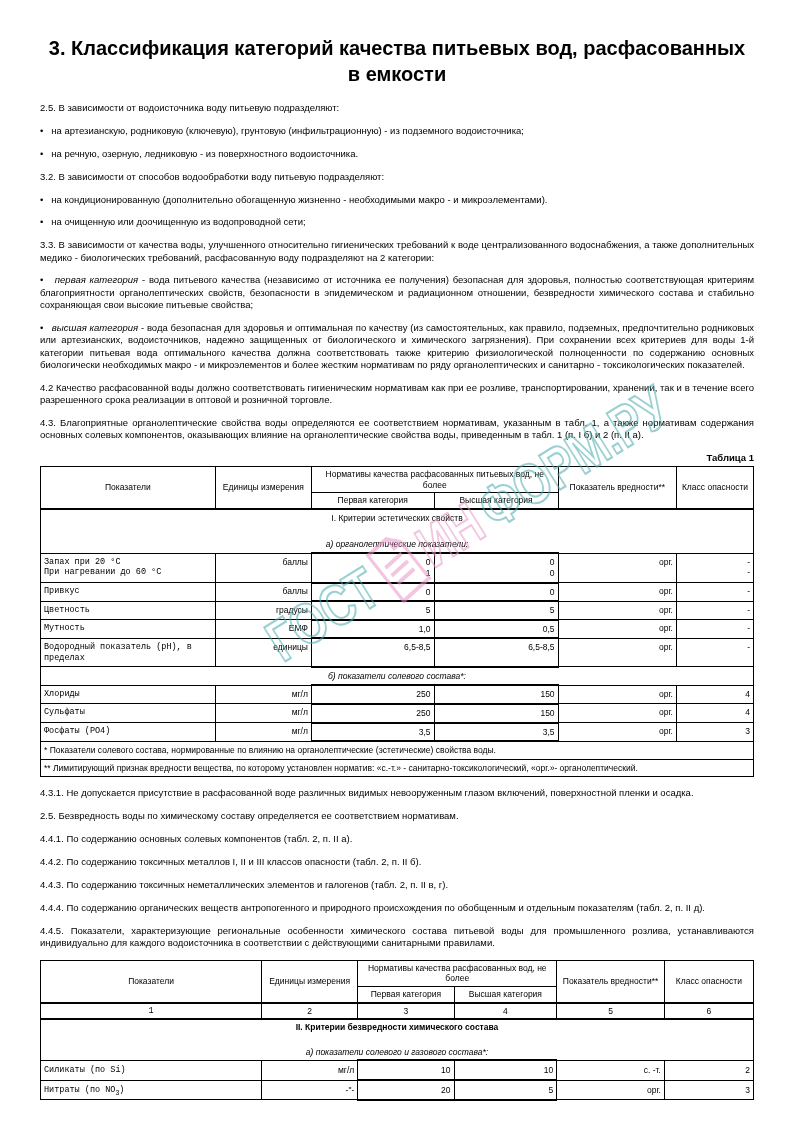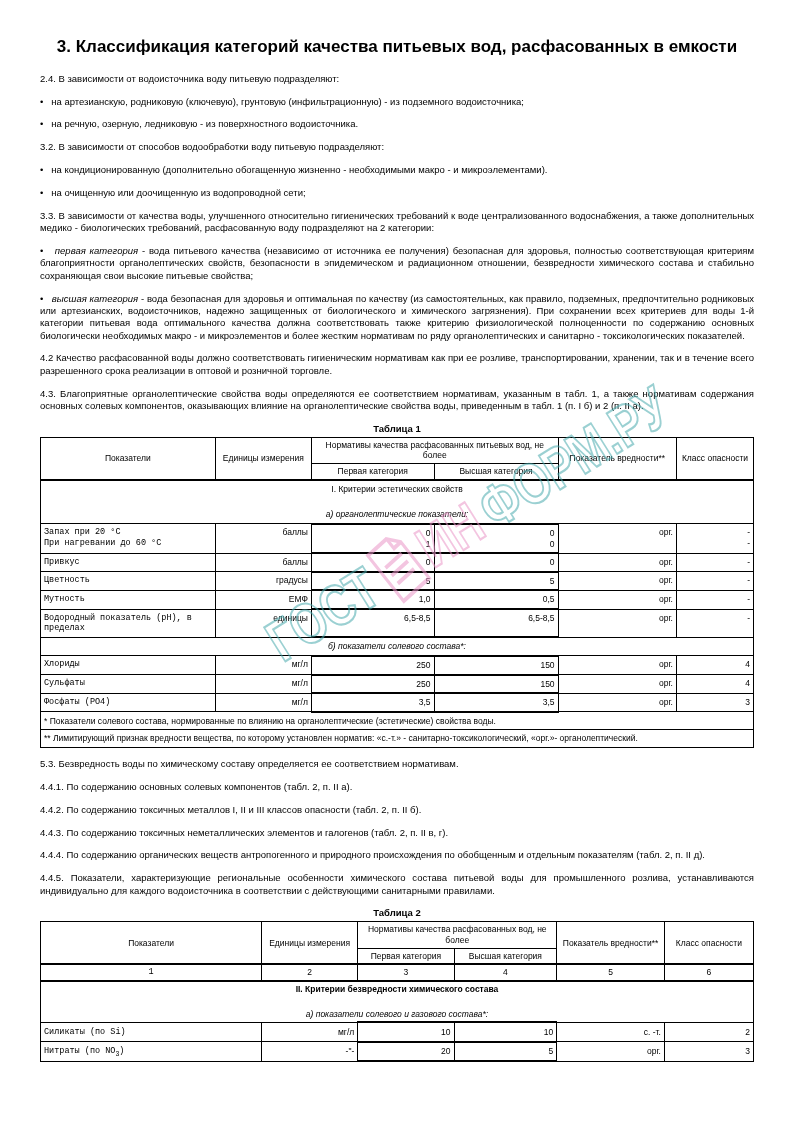--- a/index.html
+++ b/index.html
@@ -7,27 +7,27 @@
     --wm-pink:#ea96c8;
   }
   *{box-sizing:border-box;}
   html,body{margin:0;padding:0;}
   body{
     width:794px;height:1123px;background:#ffffff;color:#000;
     font-family:"Liberation Sans","DejaVu Sans",sans-serif;
     position:relative;overflow:hidden;
   }
   .page{position:relative;width:100%;height:100%;padding:36px 40px 16px;}
-  h1{font-size:17px;line-height:1.28;text-align:center;font-weight:bold;margin:0 0 15px;}
+  h1{font-size:20px;line-height:1.28;text-align:center;font-weight:bold;margin:0 0 15px;}
   h1.h4{margin-top:20px;}
   p{font-size:9.5px;line-height:1.3;text-align:justify;margin:0 0 10.5px;}
   p.bullet::before{content:"•\a0\a0\a0";}
   i{font-style:italic;}
   sup,sub{font-size:6.5px;line-height:0;}
-  .tcaption{font-size:9.5px;font-weight:bold;text-align:center;margin:2px 0 3px;}
+  .tcaption{font-size:9.5px;font-weight:bold;text-align:right;margin:2px 0 3px;}
   table{width:100%;border-collapse:collapse;table-layout:fixed;font-size:8.5px;line-height:1.25;margin-bottom:10px;}
   td,th{border:1px solid #000;padding:1px 3px;vertical-align:top;font-weight:normal;overflow:hidden;}
   thead{border-bottom:2px solid #000;}
   thead th{text-align:center;vertical-align:middle;padding:2px 3px;}
   .cell-left{text-align:left;font-family:Liberation Mono, monospace;}
   .cell-center{text-align:right;}
   .cell-norm{border-top-width:2px;border-bottom-width:2px;}
   tr.row-span td{border-top:none;border-bottom:none;text-align:center;padding:2.5px 3px;}
   tr.row-nums td{border-bottom-width:2px;text-align:center;padding:1px 3px;}
   .sp-italic{font-style:italic;}
@@ -50,21 +50,21 @@
   .wm-pinktxt{-webkit-text-stroke-color:var(--wm-pink);}
   .wm-icon svg{display:block;transform:rotate(-8deg);}
 </style>
 </head>
 <body>
 
 <div class="page">
 
   <h1>3. Классификация категорий качества питьевых вод, расфасованных в емкости</h1>
 
-  <p>2.4. В зависимости от водоисточника воду питьевую подразделяют:</p>
+  <p>2.5. В зависимости от водоисточника воду питьевую подразделяют:</p>
   <p class="bullet">на артезианскую, родниковую (ключевую), грунтовую (инфильтрационную) - из подземного водоисточника;</p>
   <p class="bullet">на речную, озерную, ледниковую - из поверхностного водоисточника.</p>
 
   <p>3.2. В зависимости от способов водообработки воду питьевую подразделяют:</p>
   <p class="bullet">на кондиционированную (дополнительно обогащенную жизненно - необходимыми макро - и микроэлементами).</p>
   <p class="bullet">на очищенную или доочищенную из водопроводной сети;</p>
 
   <p>3.3. В зависимости от качества воды, улучшенного относительно гигиенических требований к воде централизованного водоснабжения, а также дополнительных медико - биологических требований, расфасованную воду подразделяют на 2 категории:</p>
   <p class="bullet"><i>первая категория</i> - вода питьевого качества (независимо от источника ее получения) безопасная для здоровья, полностью соответствующая критериям благоприятности органолептических свойств, безопасности в эпидемическом и радиационном отношении, безвредности химического состава и стабильно сохраняющая свои высокие питьевые свойства;</p>
   <p class="bullet"><i>высшая категория</i> - вода безопасная для здоровья и оптимальная по качеству (из самостоятельных, как правило, подземных, предпочтительно родниковых или артезианских, водоисточников, надежно защищенных от биологического и химического загрязнения). При сохранении всех критериев для воды 1-й категории питьевая вода оптимального качества должна соответствовать также критерию физиологической полноценности по содержанию основных биологически необходимых макро - и микроэлементов и более жестким нормативам по ряду органолептических и санитарно - токсикологических показателей.</p>
@@ -173,28 +173,28 @@
         </tr>
         <tr class="row-foot">
           <td colspan="6" class="">* Показатели солевого состава, нормированные по влиянию на органолептические (эстетические) свойства воды.</td>
         </tr>
         <tr class="row-foot">
           <td colspan="6" class="">** Лимитирующий признак вредности вещества, по которому установлен норматив: «с.-т.» - санитарно-токсикологический, «орг.»- органолептический.</td>
         </tr>
       </tbody>
   </table>
 
-  <p>5.3. Безвредность воды по химическому составу определяется ее соответствием нормативам.</p>
+  <p>4.3.1. Не допускается присутствие в расфасованной воде различных видимых невооруженным глазом включений, поверхностной пленки и осадка.</p>
+  <p>2.5. Безвредность воды по химическому составу определяется ее соответствием нормативам.</p>
   <p>4.4.1. По содержанию основных солевых компонентов (табл. 2, п. II а).</p>
   <p>4.4.2. По содержанию токсичных металлов I, II и III классов опасности (табл. 2, п. II б).</p>
   <p>4.4.3. По содержанию токсичных неметаллических элементов и галогенов (табл. 2, п. II в, г).</p>
   <p>4.4.4. По содержанию органических веществ антропогенного и природного происхождения по обобщенным и отдельным показателям (табл. 2, п. II д).</p>
   <p>4.4.5. Показатели, характеризующие региональные особенности химического состава питьевой воды для промышленного розлива, устанавливаются индивидуально для каждого водоисточника в соответствии с действующими санитарными правилами.</p>
 
-  <div class="tcaption">Таблица 2</div>
 
   <table class="t2">
     <colgroup>
       <col style="width:31%">
         <col style="width:13.5%">
         <col style="width:13.5%">
       <col style="width:14.4%">
         <col style="width:15.1%">
         <col style="width:12.5%">
     </colgroup>

